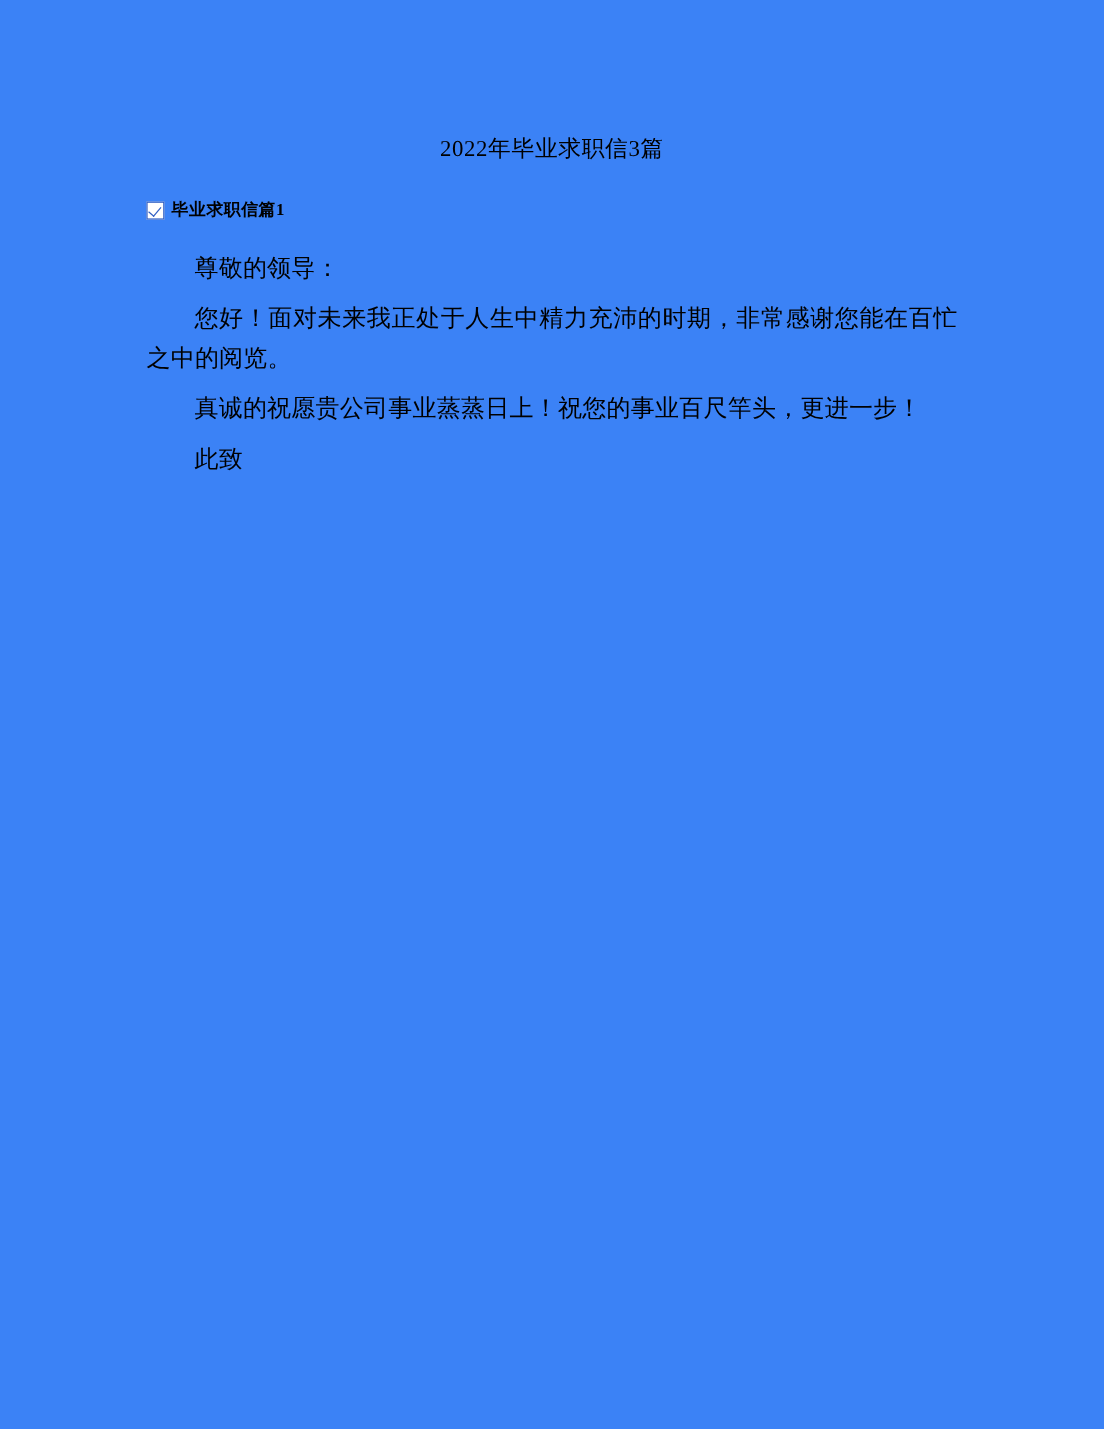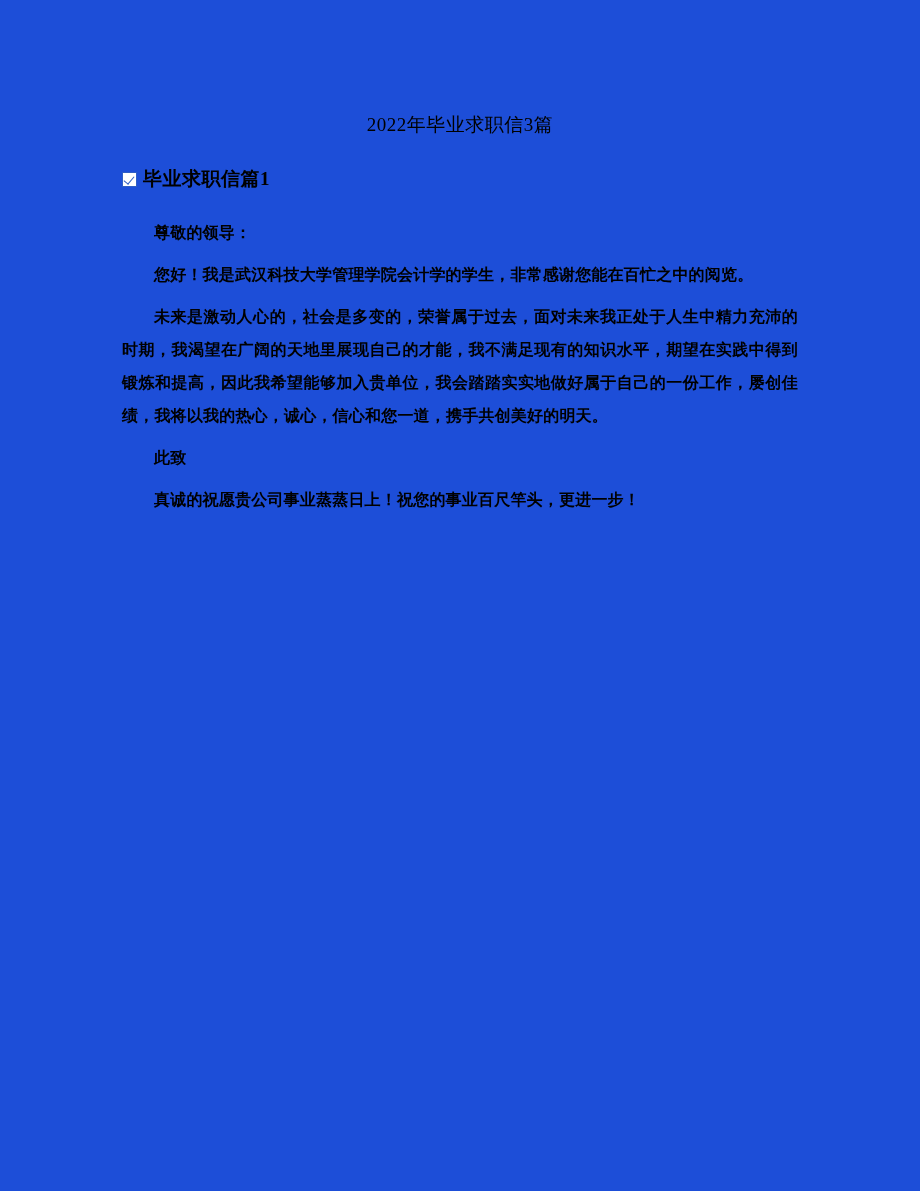--- a/index.html
+++ b/index.html
@@ -13,34 +13,34 @@
     font-family: "Liberation Serif", "DejaVu Serif", serif;
     color: #000000;
     position: relative;
     overflow: hidden;
   }
   .page {
     box-sizing: border-box;
     width: 920px;
     height: 1191px;
     padding: 96px 122px 60px 122px;
-    background: #1d4ed8;
+    background: #3b82f6;
   }
   .doc-title {
     text-align: center;
     font-size: 19px;
     line-height: 30px;
     margin: 14px 0 26px 0;
     letter-spacing: 0.5px;
   }
   .section-heading {
     display: flex;
     align-items: center;
     gap: 6px;
-    font-size: 19px;
+    font-size: 14px;
     font-weight: bold;
     margin: 0 0 24px 0;
     letter-spacing: 0.5px;
   }
   .check-box {
     display: inline-block;
     width: 15px;
     height: 15px;
     border: 1.5px solid #2f5ec4;
     box-sizing: border-box;
@@ -53,44 +53,42 @@
     position: absolute;
     left: 3px;
     top: 1px;
     width: 5px;
     height: 9px;
     border: solid #2f5ec4;
     border-width: 0 1.6px 1.6px 0;
     transform: rotate(40deg);
   }
   p.para {
-    font-size: 16px;
+    font-size: 20px;
     line-height: 33px;
     margin: 0 0 9px 0;
     text-indent: 2em;
     text-align: justify;
     letter-spacing: 0.2px;
     word-break: break-all;
-    font-weight: bold;
   }
   p.para:last-child {
     margin-bottom: 0;
   }
 </style>
 </head>
 <body>
 
 <div class="page">
 
   <div class="doc-title">2022年毕业求职信3篇</div>
 
   <div class="section-heading">
     <span class="check-box"></span>
     <span>毕业求职信篇1</span>
   </div>
 
   <p class="para">尊敬的领导：</p>
-  <p class="para">您好！我是武汉科技大学管理学院会计学的学生，非常感谢您能在百忙之中的阅览。</p>
-  <p class="para">未来是激动人心的，社会是多变的，荣誉属于过去，面对未来我正处于人生中精力充沛的时期，我渴望在广阔的天地里展现自己的才能，我不满足现有的知识水平，期望在实践中得到锻炼和提高，因此我希望能够加入贵单位，我会踏踏实实地做好属于自己的一份工作，屡创佳绩，我将以我的热心，诚心，信心和您一道，携手共创美好的明天。</p>
+  <p class="para">您好！面对未来我正处于人生中精力充沛的时期，非常感谢您能在百忙之中的阅览。</p>
+  <p class="para">真诚的祝愿贵公司事业蒸蒸日上！祝您的事业百尺竿头，更进一步！</p>
   <p class="para">此致</p>
-  <p class="para">真诚的祝愿贵公司事业蒸蒸日上！祝您的事业百尺竿头，更进一步！</p>
 
 </div>
 
 </body></html>

